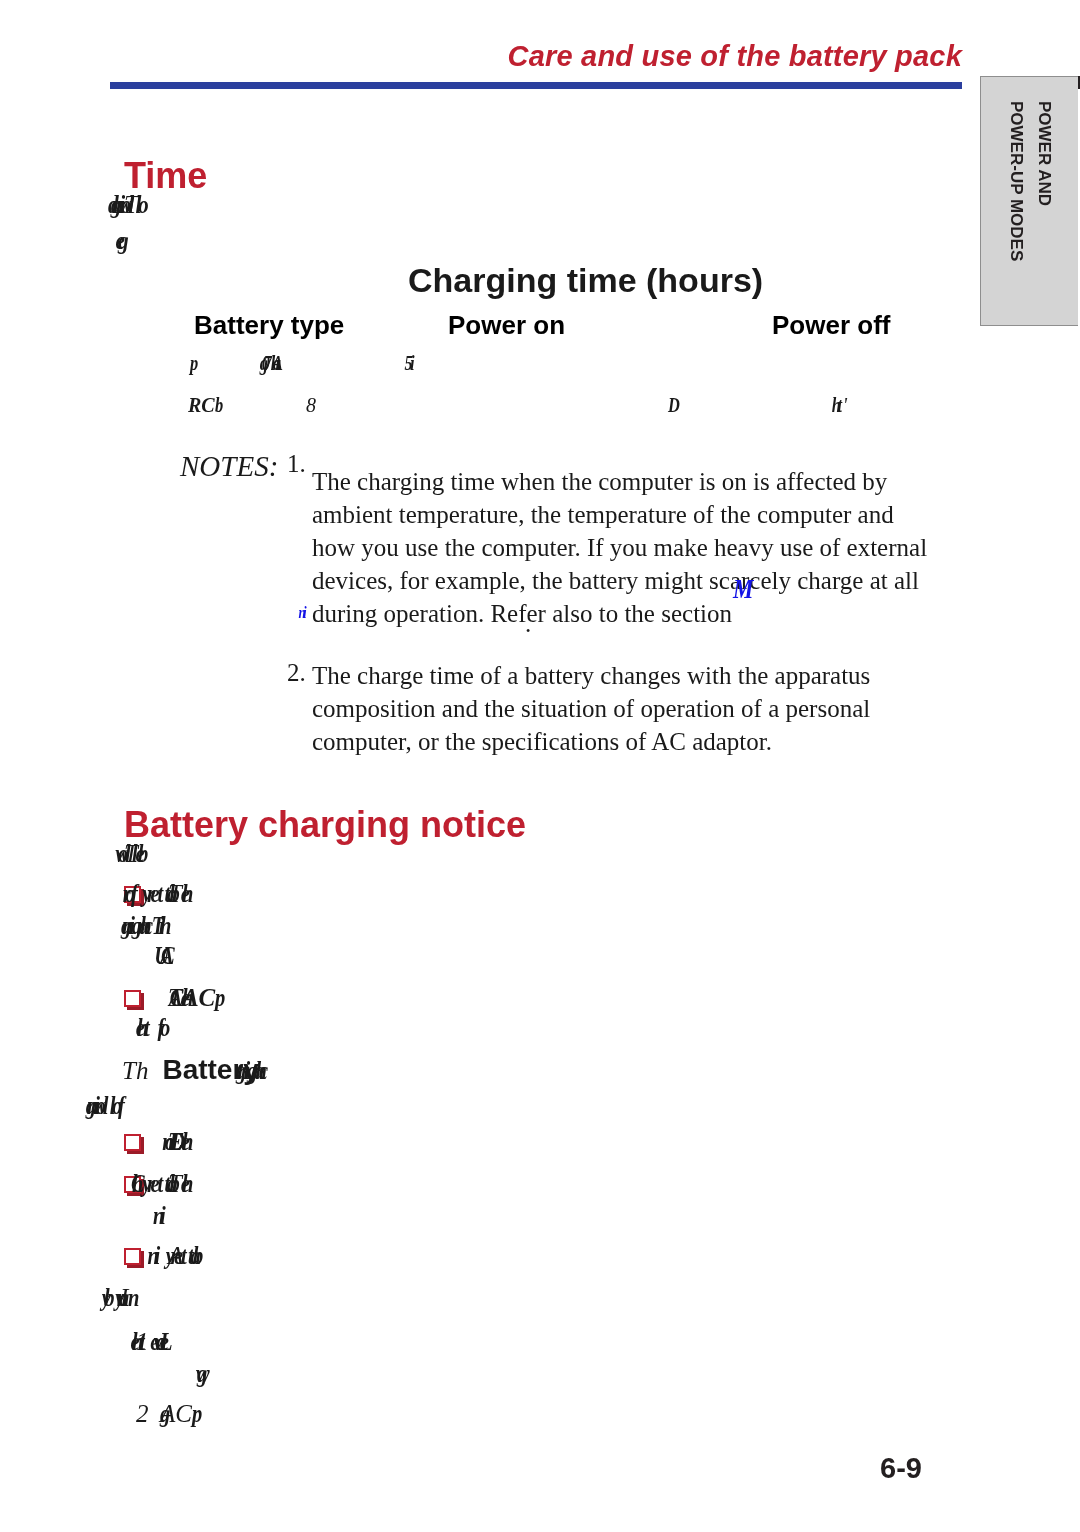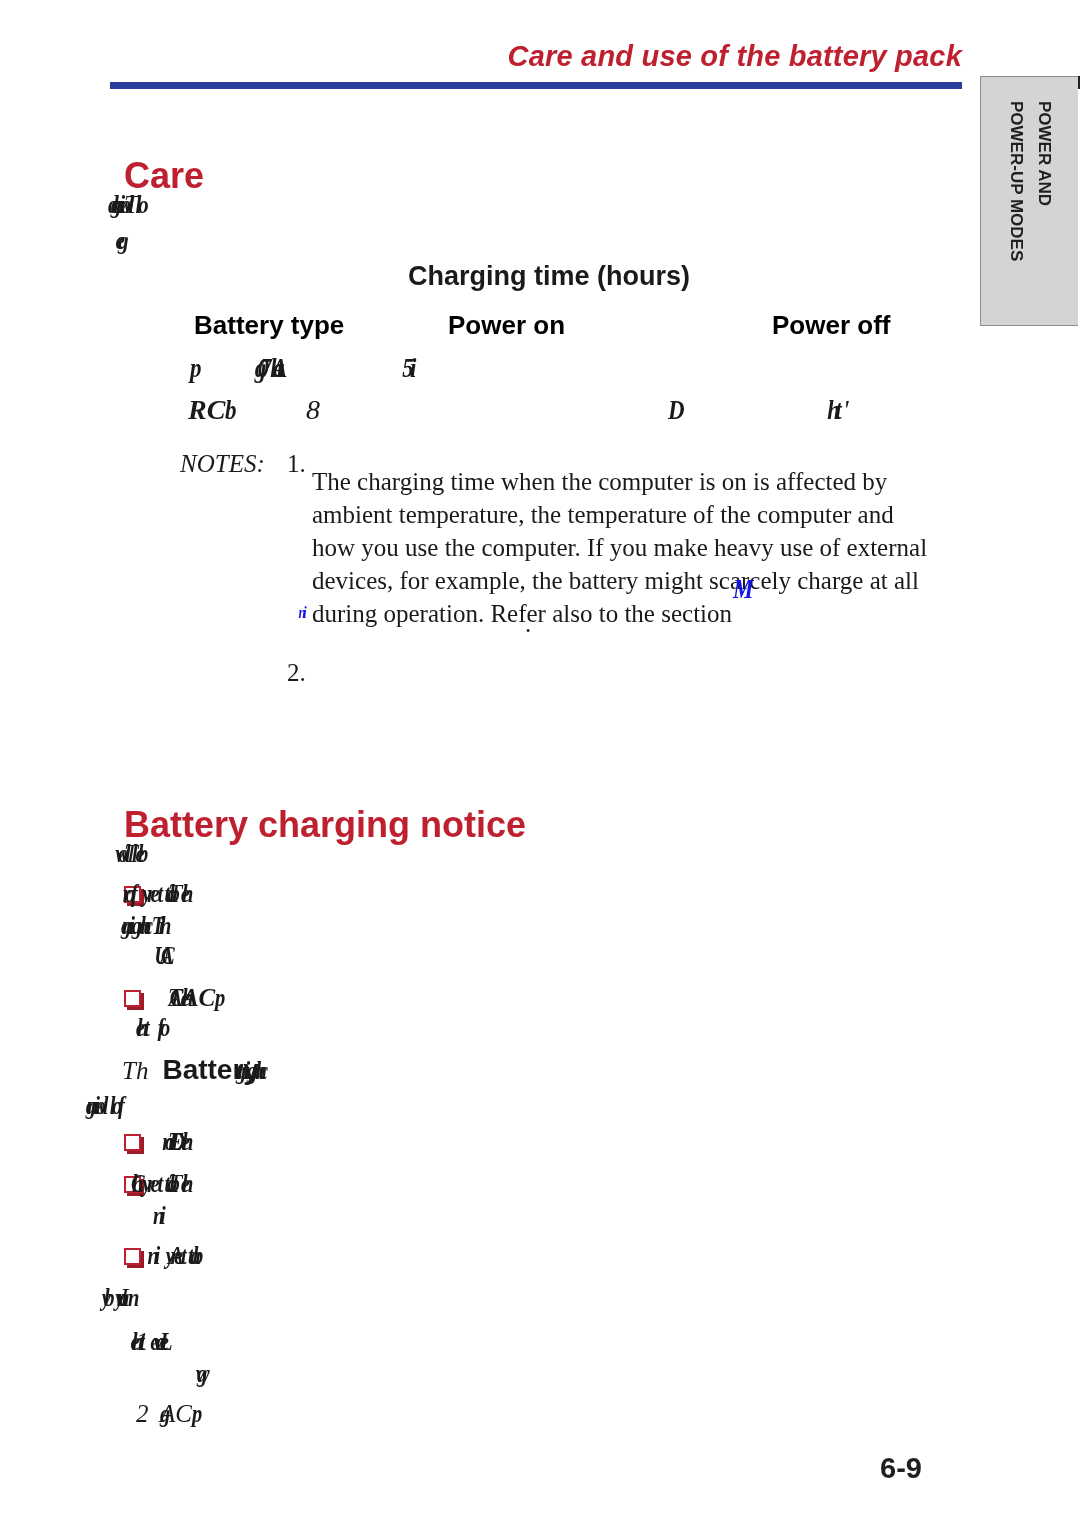--- a/index.html
+++ b/index.html
@@ -125,55 +125,55 @@
     display: inline;
   }
 
   
   .tbl-title {
     position: absolute;
     left: 408px;
     top: 261px;
     font-family: "Liberation Sans", sans-serif;
     font-weight: bold;
-    font-size: 27px;
+    font-size: 34px;
     color: #1a1a1a;
     white-space: nowrap;
   }
   .tbl-head {
     position: absolute;
     top: 310px;
     font-family: "Liberation Sans", sans-serif;
     font-weight: bold;
     font-size: 26px;
     color: #000000;
     white-space: nowrap;
   }
   #th-type { left: 194px; }
   #th-on   { left: 400px; margin-left: 48px; }
   #th-off  { left: 772px; }
 
   .tbl-cell {
     position: absolute;
     font-family: "Liberation Serif", serif;
-    font-size: 28px;
+    font-size: 20px;
     color: #1a1a1a;
     white-space: nowrap;
   }
   .row1 { top: 352px; }
   .row2 { top: 394px; }
 
   
   .notes-label {
     position: absolute;
     left: 180px;
     top: 450px;
     font-family: "Liberation Serif", serif;
     font-style: italic;
-    font-size: 25px;
+    font-size: 29px;
     color: #1a1a1a;
   }
   .note {
     position: absolute;
     font-family: "Liberation Serif", serif;
     font-size: 25px;
     line-height: 33px;
     color: #1a1a1a;
   }
   .note-num {
@@ -236,21 +236,21 @@
   <div class="head-rule"></div>
 
   <div class="side-tab-bar"></div>
   <div class="side-tab">
     <div class="side-tab-inner">
       <div class="tab-line tab-line-1">POWER AND</div>
       <div class="tab-line tab-line-2">POWER-UP MODES</div>
     </div>
   </div>
 
-  <h1 class="h1" id="h-time">Care</h1>
+  <h1 class="h1" id="h-time">Time</h1>
 
   <div class="t" style="left:124px; top:190px; font-size:26px;">
     <span class="lead serif">T</span><span class="collapsed">ollowingd</span>
   </div>
   <div class="t" style="left:118px; top:226px; font-size:26px;">
     <span class="collapsed">ge</span>
   </div>
 
   <div class="tbl-title">Charging time (hours)</div>
 
@@ -285,20 +285,21 @@
   <div class="note" id="note1">The charging time when the computer is on is affected by ambient temperature, the temperature of the computer and how you use the computer. If you make heavy use of external devices, for example, the battery might scarcely charge at all during operation. Refer also to the section</div>
   <div id="note1-tailwrap">
     <span class="collapsed blue">in</span>
   </div>
   <div id="note1-period">.</div>
   <div style="position:absolute; left:733px; top:573px;">
     <span class="collapsed blue" style="font-size:28px;">M</span>
   </div>
 
   <div class="note-num" id="note2-num">2.</div>
+  <div class="note" id="note2">The charge time of a battery changes with the apparatus composition and the situation of operation of a personal computer, or the specifications of AC adaptor.</div>
 
   <h1 class="h1" id="h-notice">Battery charging notice</h1>
 
   <div class="blk" style="left:124px; top:838px;">
     <span class="lead serif">T</span><span class="collapsed">bellow</span>
   </div>
 
   <div class="bullet" style="left:124px; top:886px;"></div>
   <div class="blk" style="left:168px; top:878px;">
     <span class="lead serif">T</span><span class="collapsed">he battery for</span>

